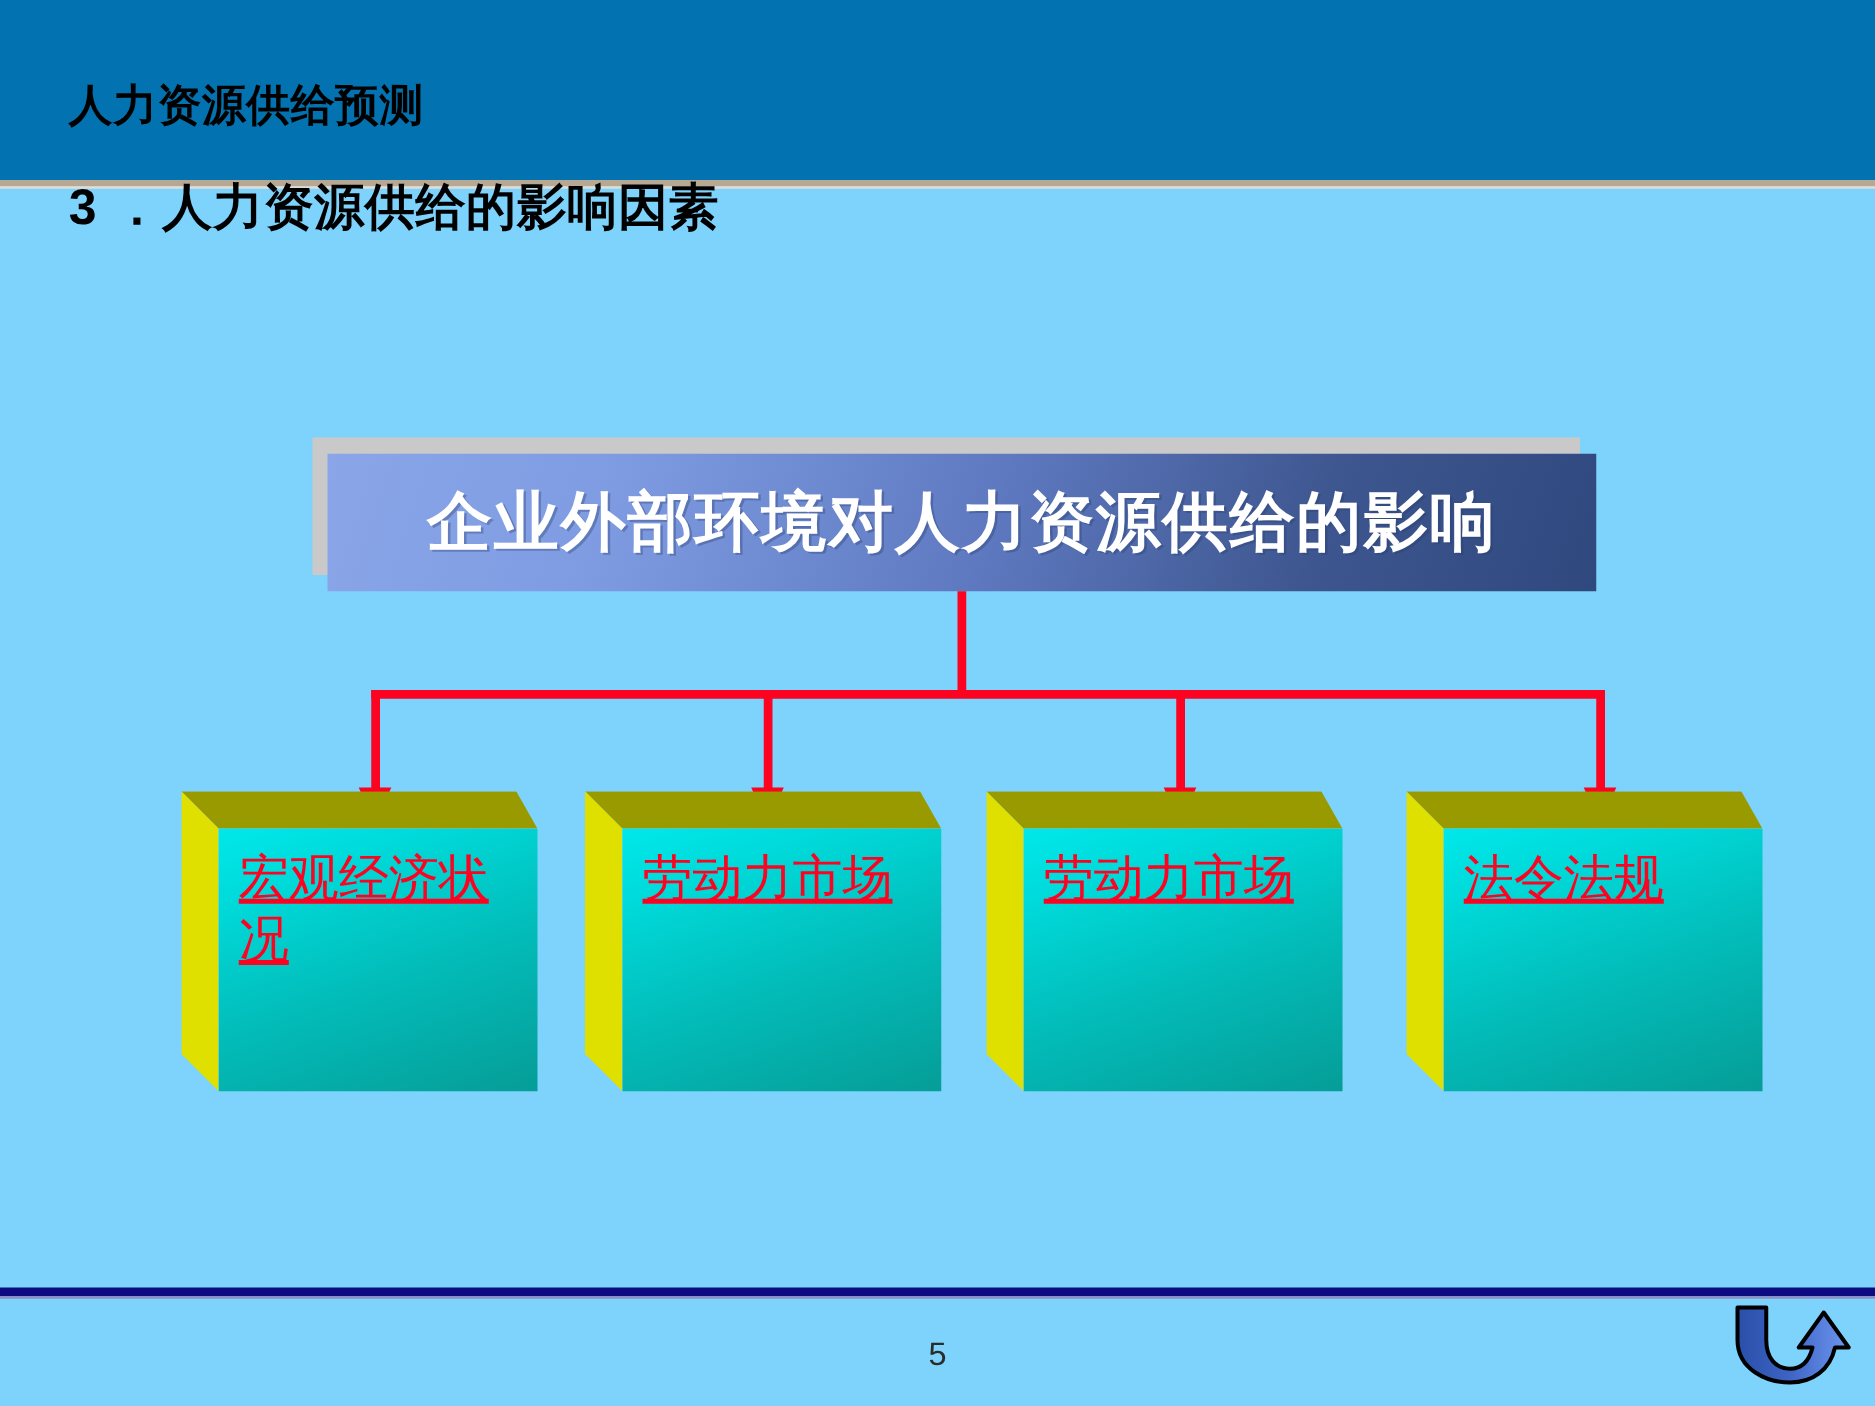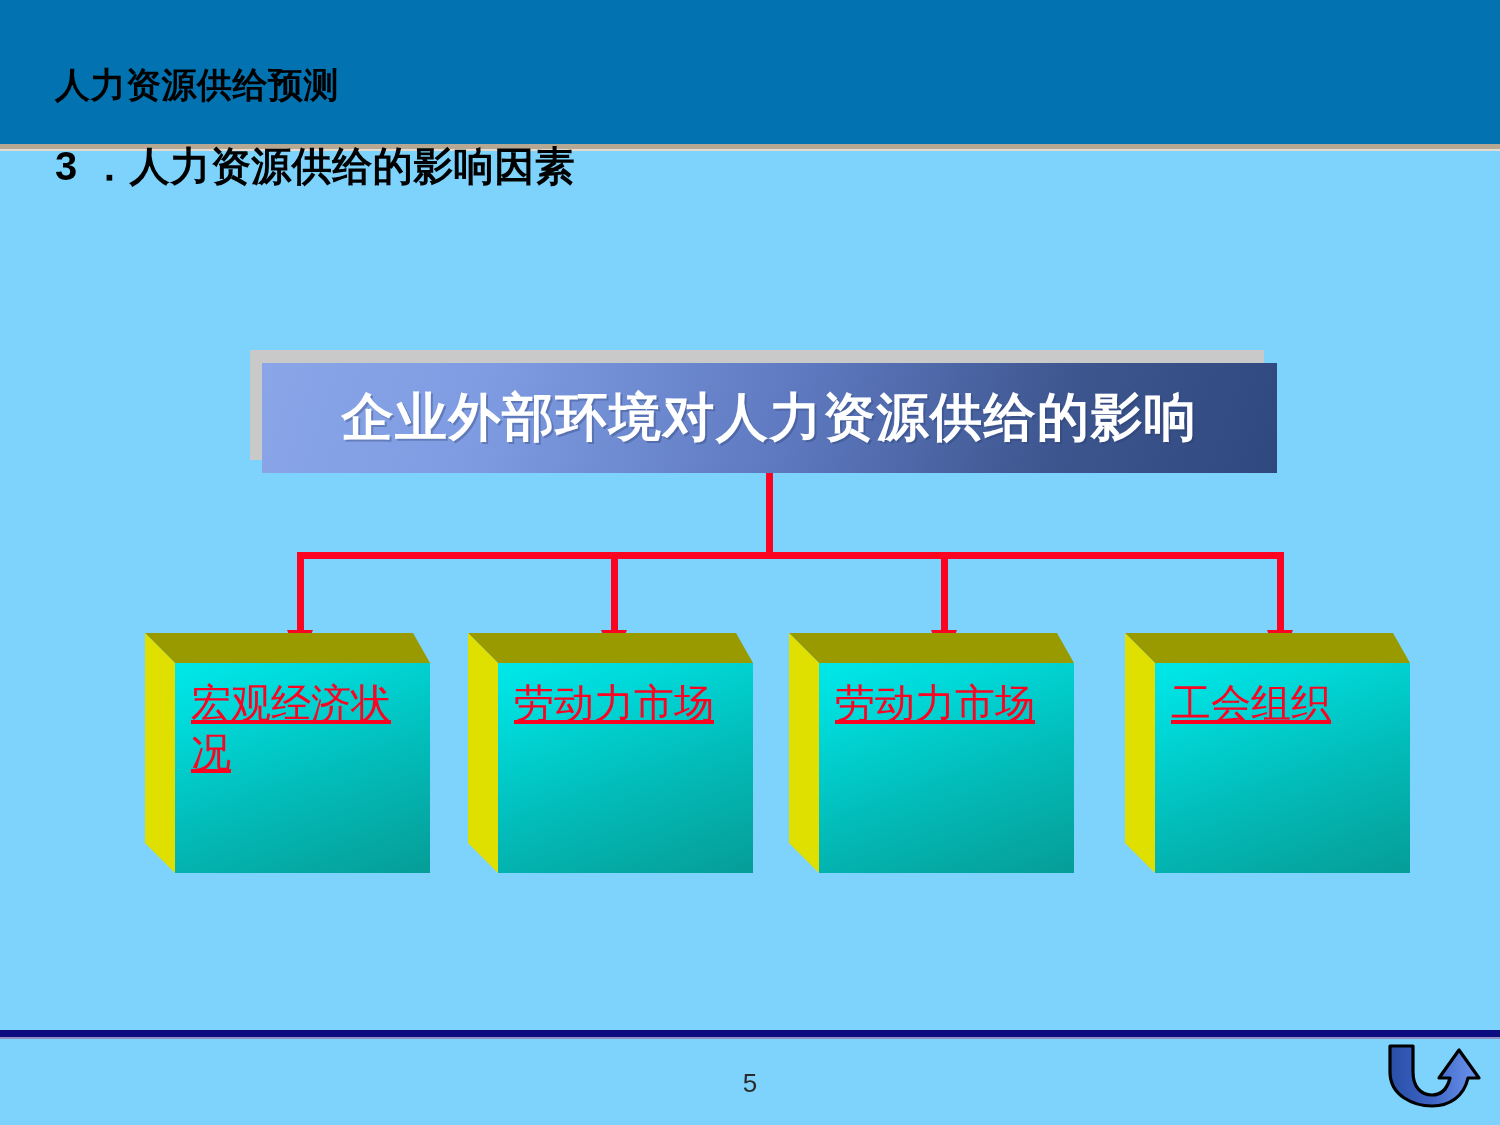--- a/index.html
+++ b/index.html
@@ -277,21 +277,21 @@
     <div class="cube-left"></div>
     <div class="cube-front">
       <div class="cube-label">劳动力市场</div>
     </div>
   </div>
 
   <div class="cube cube-4">
     <div class="cube-top"></div>
     <div class="cube-left"></div>
     <div class="cube-front">
-      <div class="cube-label">工会组织</div>
+      <div class="cube-label">法令法规</div>
     </div>
   </div>
 
   <div class="footer-rule"></div>
   <div class="footer-rule-hi"></div>
   <div class="page-number">5</div>
   <div class="logo-arrow">
     <svg width="110" height="72" viewBox="0 0 110 72" xmlns="http://www.w3.org/2000/svg">
       <defs>
         <linearGradient id="loopGrad" x1="0" y1="0" x2="1" y2="0">

